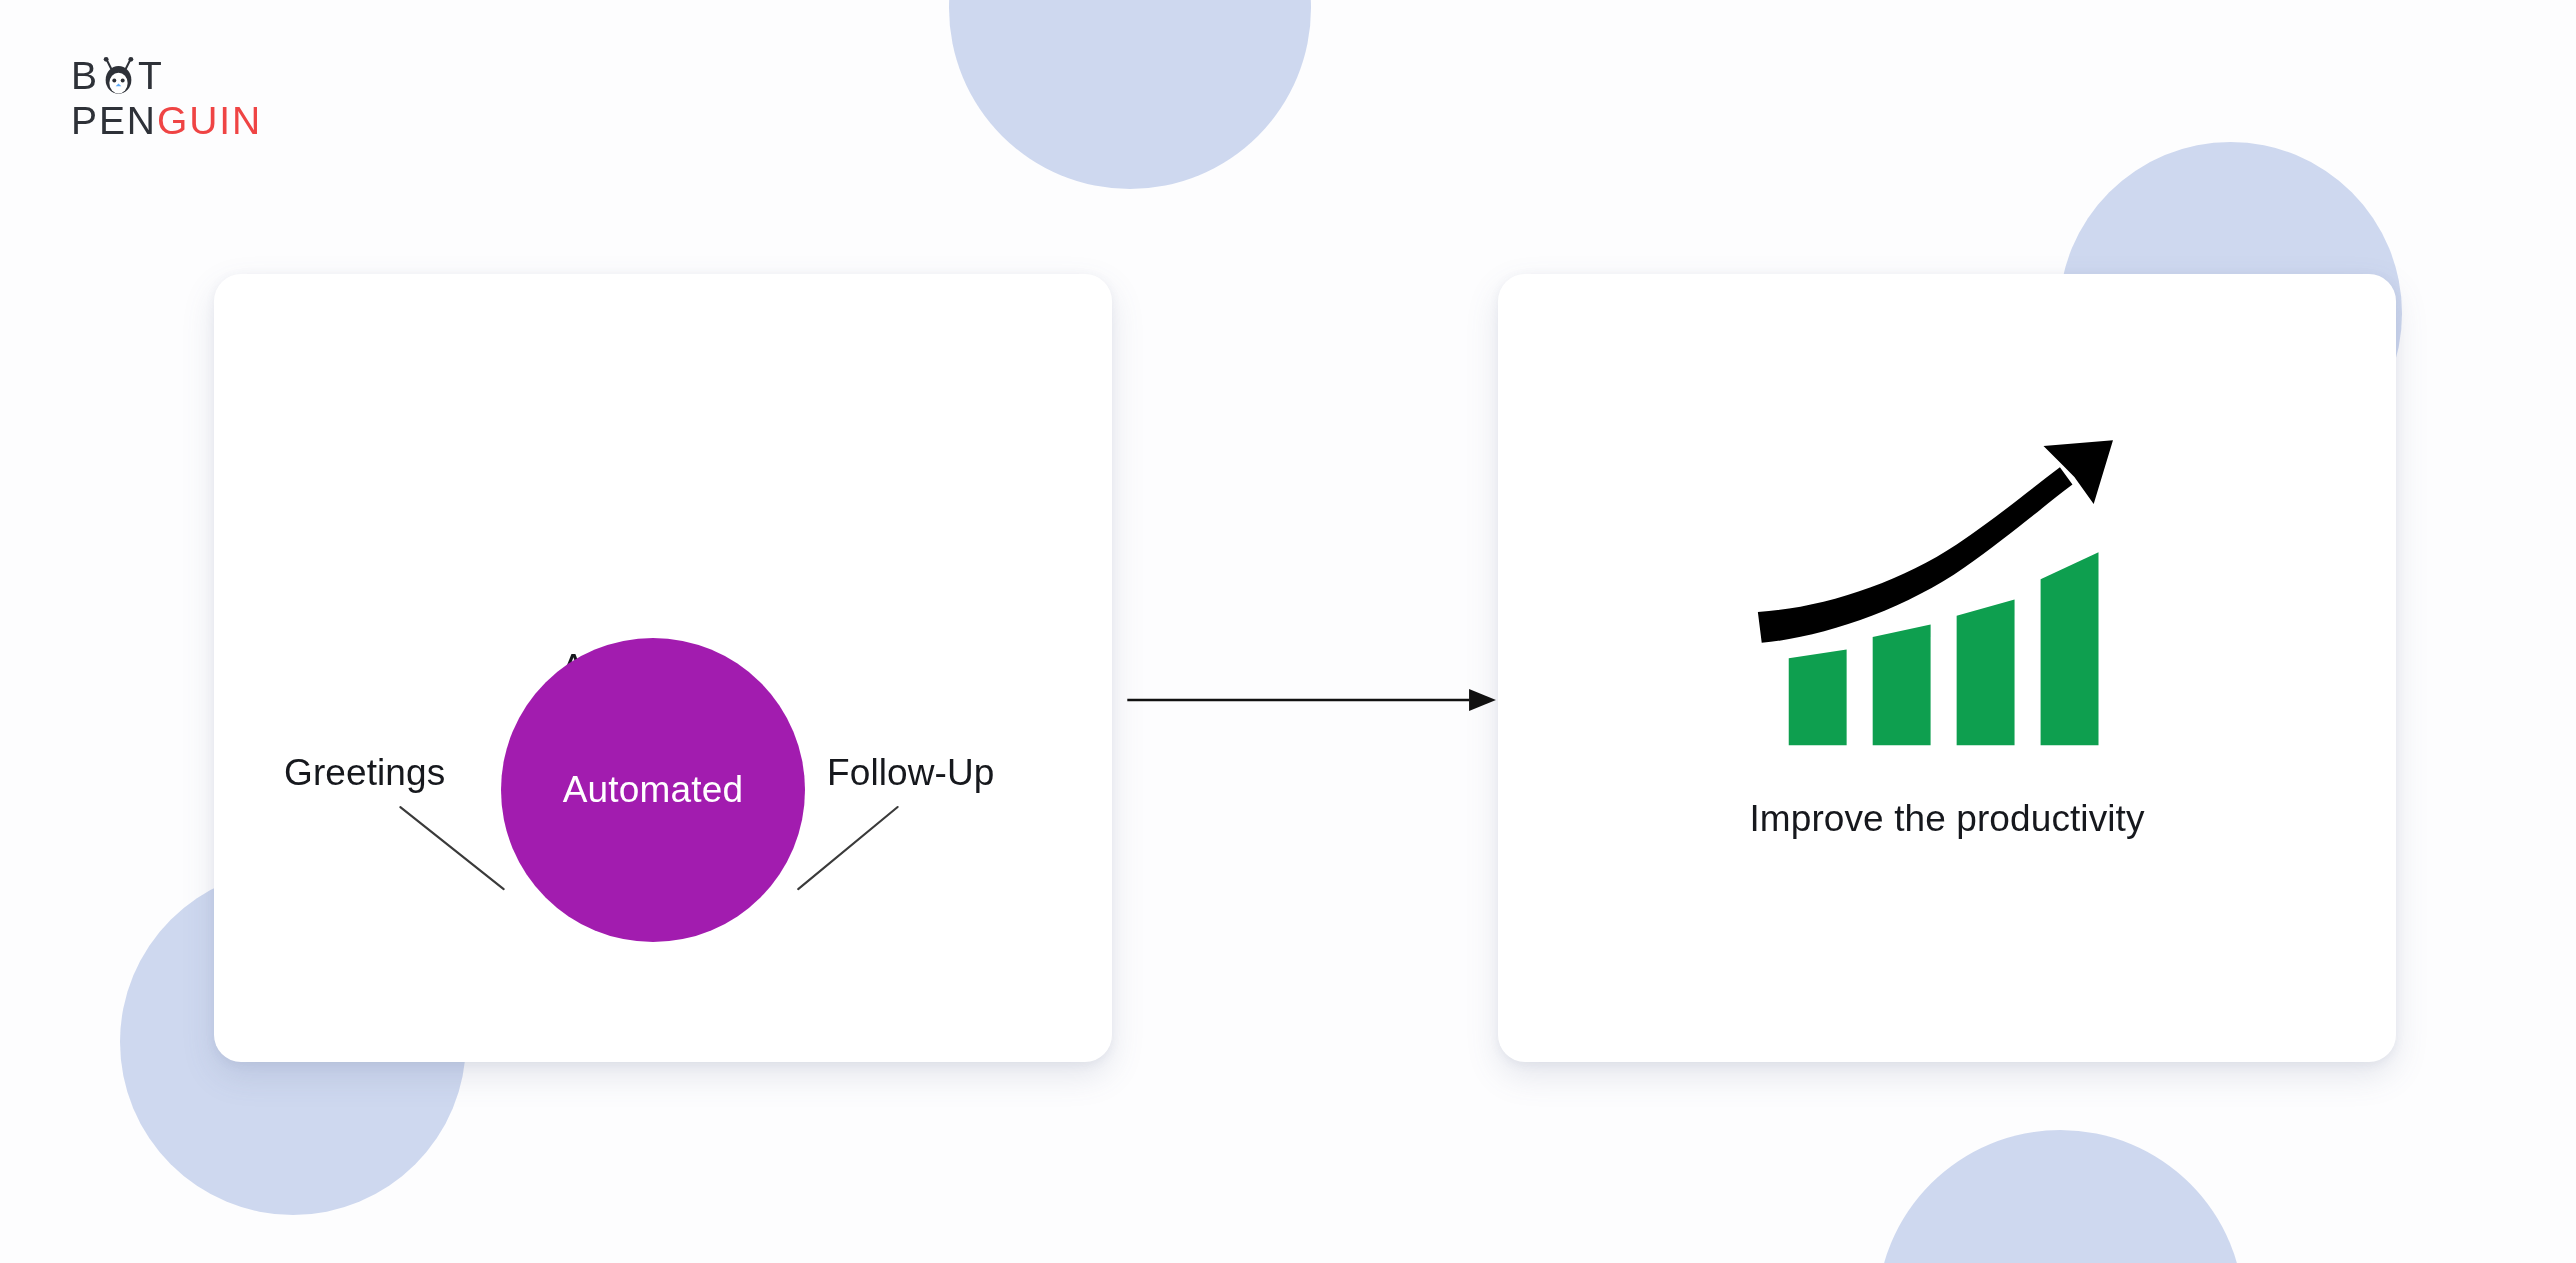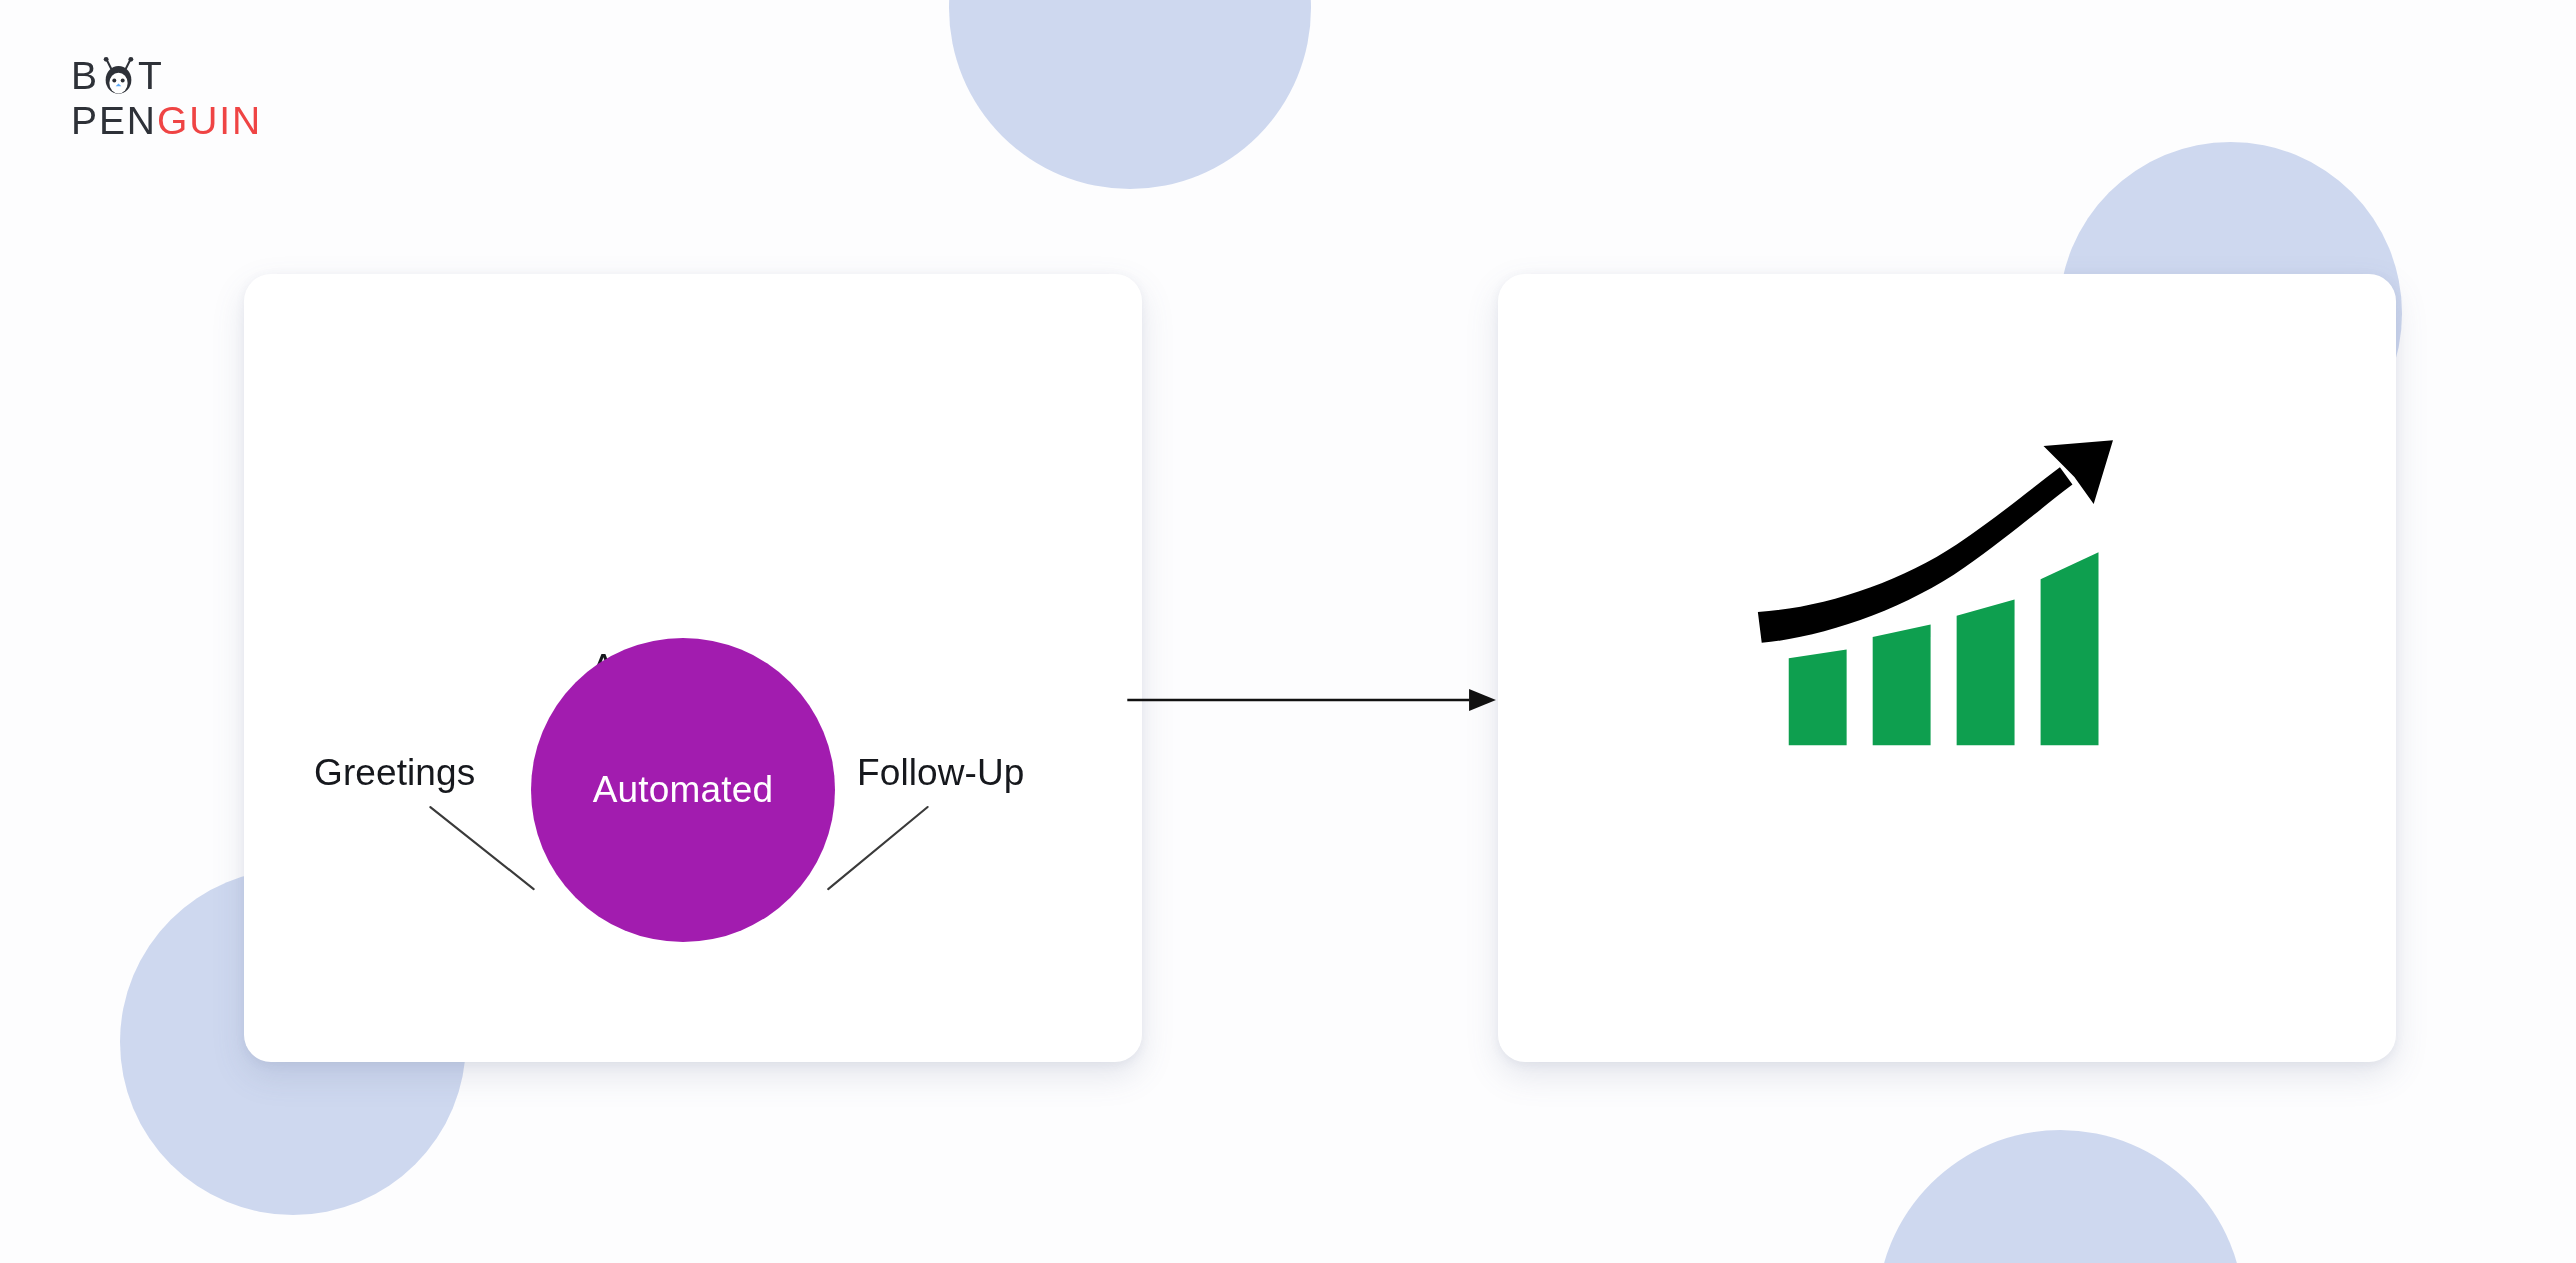--- a/index.html
+++ b/index.html
@@ -69,21 +69,21 @@
 
   
   .card {
     position: absolute;
     background: #FFFFFF;
     border-radius: 27px;
     box-shadow: 0 13.5px 33px rgba(86,101,140,0.15),
                 0 2.9px 9.7px rgba(86,101,140,0.08);
     z-index: 3;
   }
-  .card-left  { left: 244px;  top: 274px; width: 898px;  height: 788px; }
+  .card-left  { left: 214px;  top: 274px; width: 898px;  height: 788px; }
   .card-right { left: 1498px; top: 274px; width: 898px;  height: 788px; }
 
   
   .hub-wrap {
     position: absolute;
     inset: 0;
   }
   .hub-svg { position: absolute; left: 0; top: 0; }
 
   .hub-circle {
@@ -225,16 +225,17 @@
                C 70 176, 150 150, 210 110
                C 252 82, 285 54, 317 30
                L 330 48
                C 297 73, 262 103, 218 134
                C 155 178, 72 206, 8 212 Z" fill="#000000"></path>
       <path d="M300 8 L372 2 L352 68 L332 40 L320 28 Z" fill="#000000"></path>
     </svg>
   </div>
 
   <div class="result-caption">
+    <span>Improve the productivity</span>
   </div>
 
 </div>
 
 
 </body></html>

